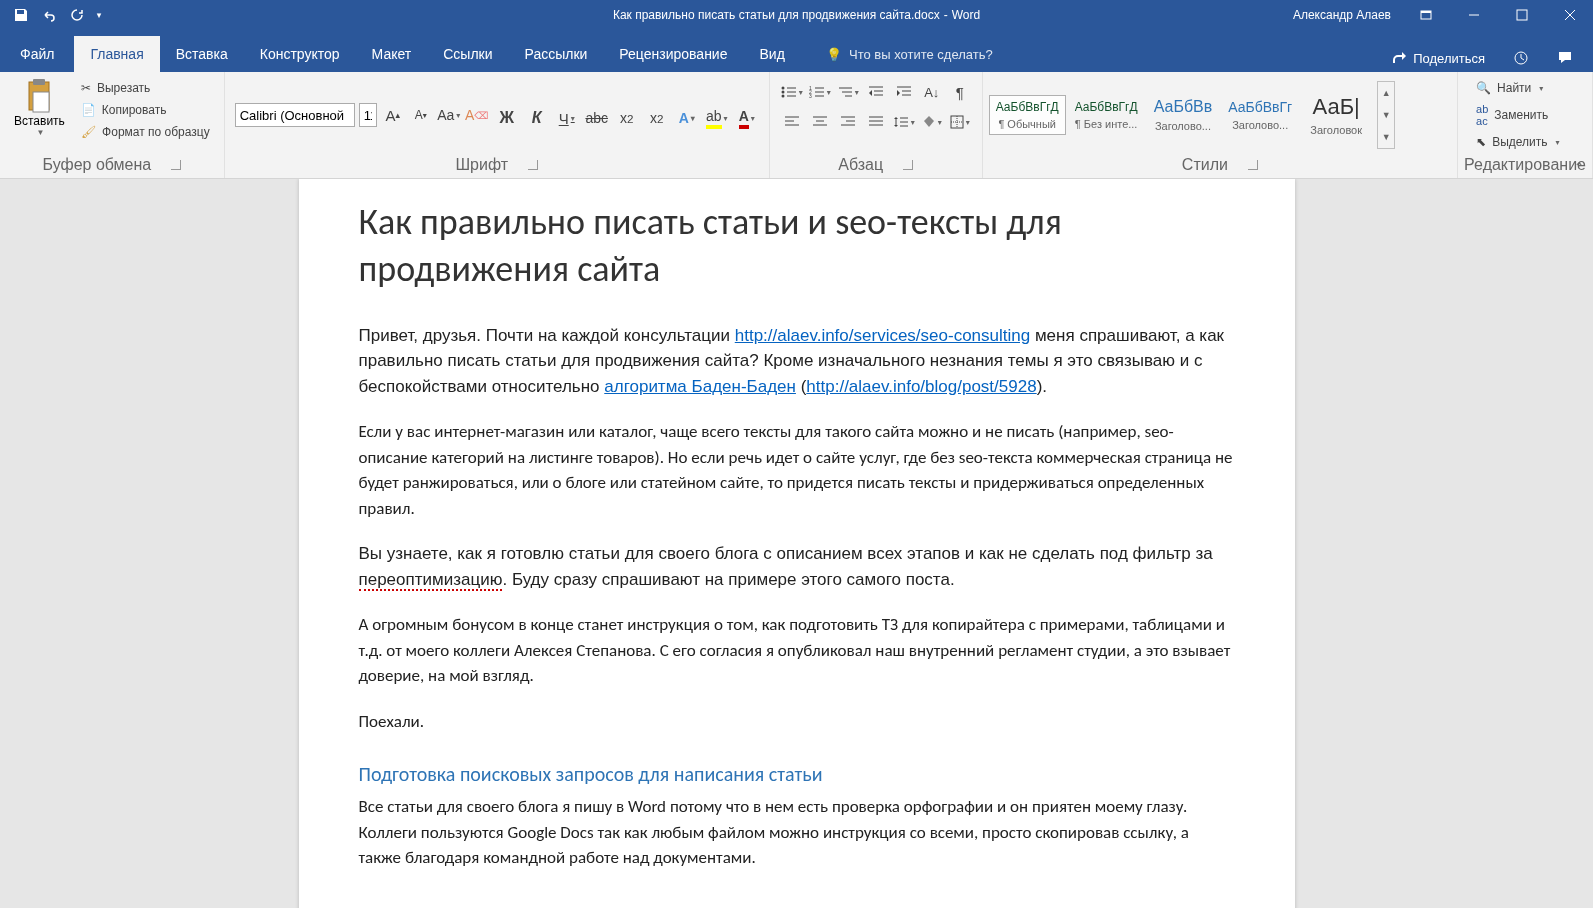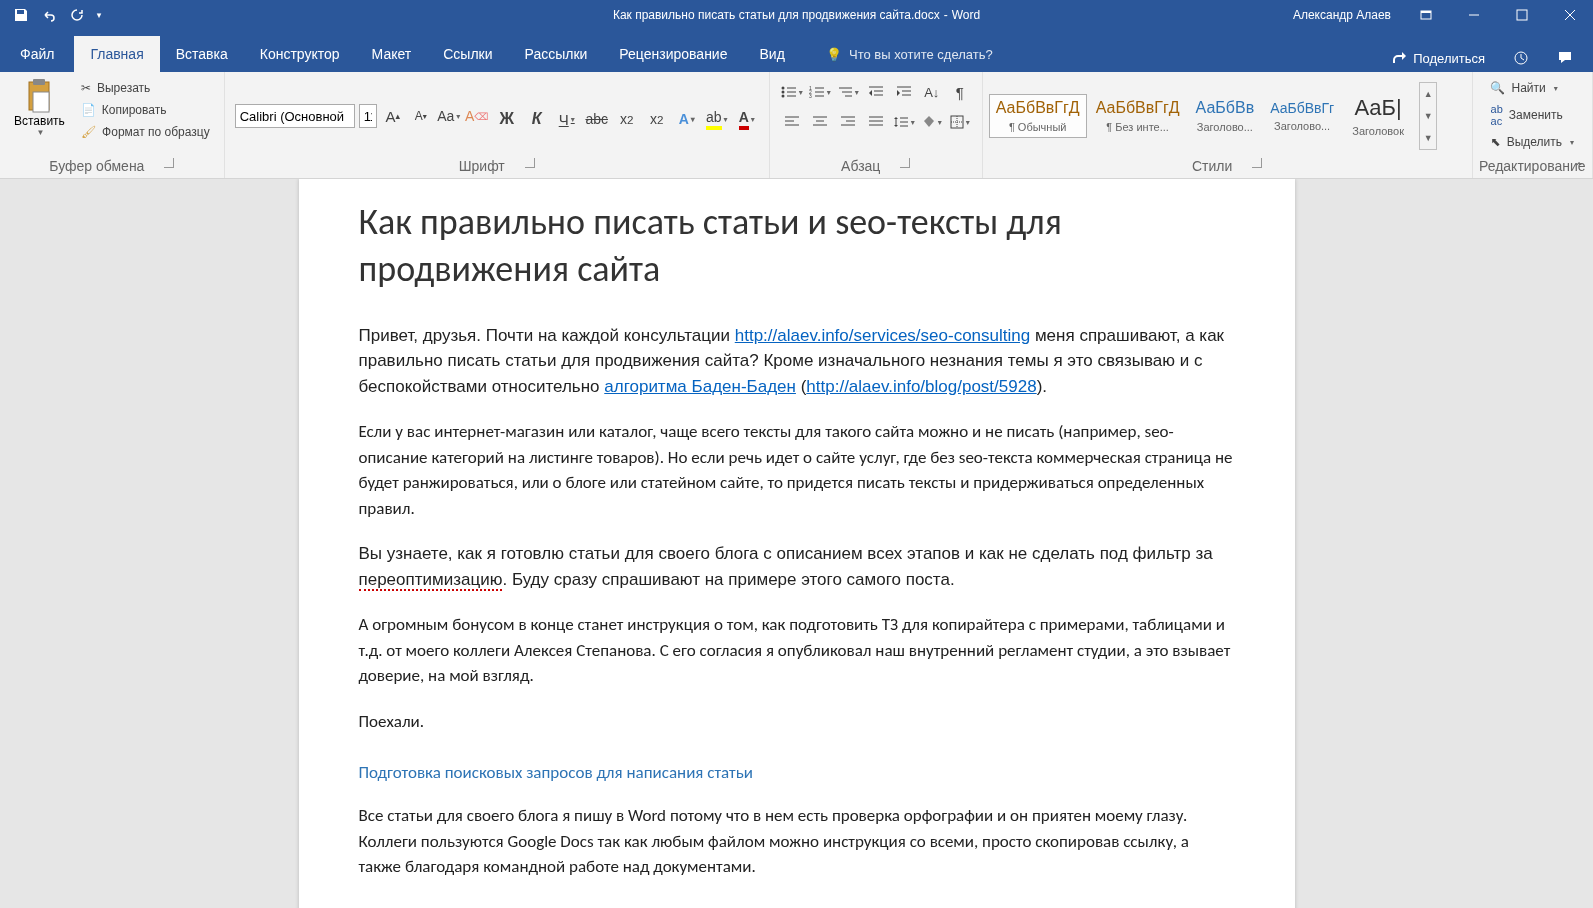--- a/index.html
+++ b/index.html
@@ -19,21 +19,21 @@
 .tab { padding: 10px 16px; cursor: pointer; }
 .tab.active { background: #f3f3f3; color: #2b579a; }
 .file-tab { padding: 10px 20px; cursor: pointer; }
 .tell-me { margin-left: 10px; display: flex; align-items: center; gap: 6px; padding: 10px 16px; opacity: 0.85; font-size: 13px; }
 .share-area { margin-left: auto; display: flex; align-items: center; gap: 8px; padding-right: 10px; }
 .share-btn { display: flex; align-items: center; gap: 6px; padding: 6px 10px; cursor: pointer; font-size: 13px; }
 
 
 .ribbon { height: 107px; background: #f3f3f3; border-bottom: 1px solid #d4d4d4; display: flex; }
 .group { border-right: 1px solid #e1e1e1; padding: 4px 6px 2px 6px; display: flex; flex-direction: column; justify-content: space-between; }
-.group-label { text-align: center; font-size: 14px; color: #666; padding: 2px 0; display: flex; justify-content: center; align-items: flex-start; gap: 14px; }
+.group-label { text-align: center; font-size: 16px; color: #666; padding: 2px 0; display: flex; justify-content: center; align-items: center; gap: 14px; }
 .group-content { flex: 1; display: flex; }
 .dialog-launcher { width: 10px; height: 10px; border: 1px solid #999; border-top: none; border-left: none; display: inline-block; margin-left: 6px; position: relative; cursor: pointer; }
 
 
 .paste-btn { display: flex; flex-direction: column; align-items: center; padding: 2px 8px; cursor: pointer; }
 .clipboard-mini { display: flex; flex-direction: column; gap: 2px; padding: 2px 4px; }
 .mini-btn { display: flex; align-items: center; gap: 6px; font-size: 12px; color: #444; padding: 3px 4px; cursor: pointer; }
 
 
 .font-row { display: flex; align-items: center; gap: 4px; }
@@ -48,38 +48,38 @@
 .strike-btn { text-decoration: line-through; }
 
 
 .para-rows { display: flex; flex-direction: column; gap: 6px; }
 .para-row { display: flex; align-items: center; gap: 4px; }
 
 
 .styles-gallery { display: flex; gap: 2px; align-items: center; }
 .style-item { border: 1px solid transparent; padding: 4px 6px; text-align: center; cursor: pointer; min-width: 70px; }
 .style-item.selected { border-color: #b0b0b0; background: #fdfdfd; }
-.style-preview { font-size: 16px; color: #a16207; }
+.style-preview { font-size: 12px; color: #14532d; }
 .style-name { font-size: 11px; color: #666; margin-top: 4px; }
 .style-h1 .style-preview { color: #2e74b5; font-size: 16px; }
 .style-h2 .style-preview { color: #2e74b5; font-size: 14px; }
 .style-title .style-preview { font-size: 22px; color: #333; }
 .gallery-scroll { display: flex; flex-direction: column; border: 1px solid #c0c0c0; margin-left: 4px; }
 .gallery-scroll-btn { width: 16px; height: 22px; display: flex; align-items: center; justify-content: center; cursor: pointer; font-size: 9px; color: #666; }
 
 
 .edit-group { display: flex; flex-direction: column; gap: 2px; padding: 2px 8px; }
 .edit-btn { display: flex; align-items: center; gap: 6px; font-size: 12px; color: #444; padding: 3px 4px; cursor: pointer; }
 
 
 .doc-area { position: absolute; top: 179px; left: 0; right: 0; bottom: 0; background: #e6e6e6; overflow-y: scroll; }
 .page { width: 996px; background: white; margin: 0 auto; min-height: 1200px; padding: 20px 60px 60px 60px; box-shadow: 0 0 4px rgba(0,0,0,0.2); }
 .doc-h1 { font-size: 36px; font-weight: 300; color: #333; line-height: 1.3; margin-bottom: 30px; font-family: Calibri, sans-serif; }
 .doc-p { font-size: 17px; color: #222; line-height: 1.5; margin-bottom: 20px; font-family: Calibri, sans-serif; }
-.doc-h2 { font-size: 17px; color: #2e74b5; font-weight: normal; margin-bottom: 20px; margin-top: 28px; font-family: Calibri, sans-serif; }
+.doc-h2 { font-size: 20px; color: #2e74b5; font-weight: normal; margin-bottom: 8px; margin-top: 28px; font-family: Calibri, sans-serif; }
 .doc-link { color: #0563c1; text-decoration: underline; }
 .squiggle { border-bottom: 2px dotted #c00; }
 
 .collapse-ribbon { position: absolute; right: 8px; bottom: 4px; cursor: pointer; color: #666; font-size: 12px; }
 
 
 .doc-area::-webkit-scrollbar { width: 18px; }
 .doc-area::-webkit-scrollbar-track { background: #f0f0f0; }
 .doc-area::-webkit-scrollbar-thumb { background: #c0c0c0; border: 1px solid #a0a0a0; }
 .doc-area::-webkit-scrollbar-button { background: #f0f0f0; height: 18px; border: 1px solid #d0d0d0; }

